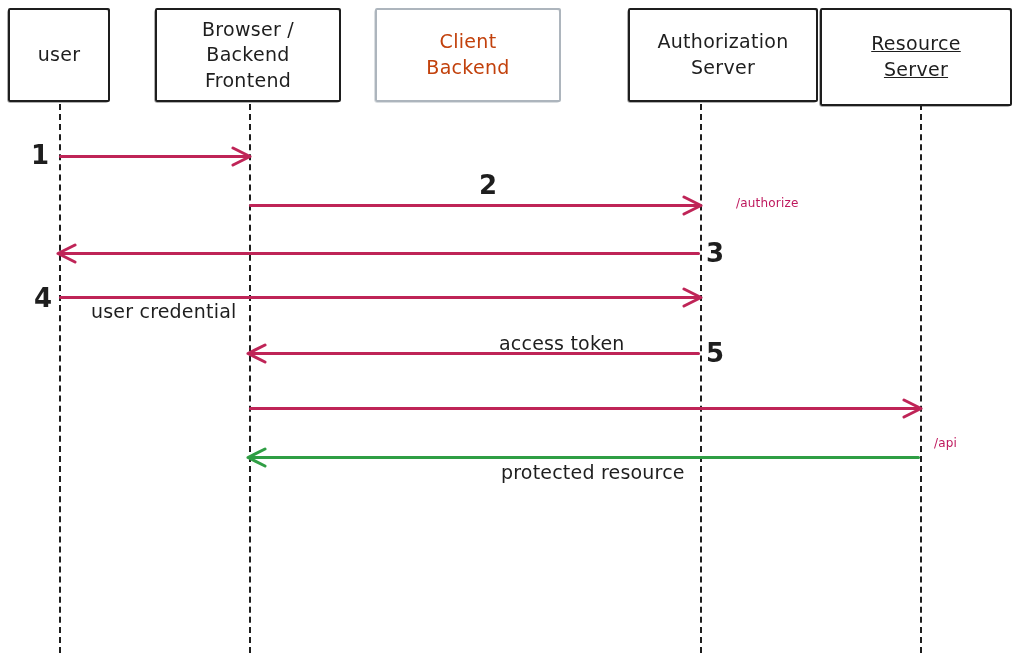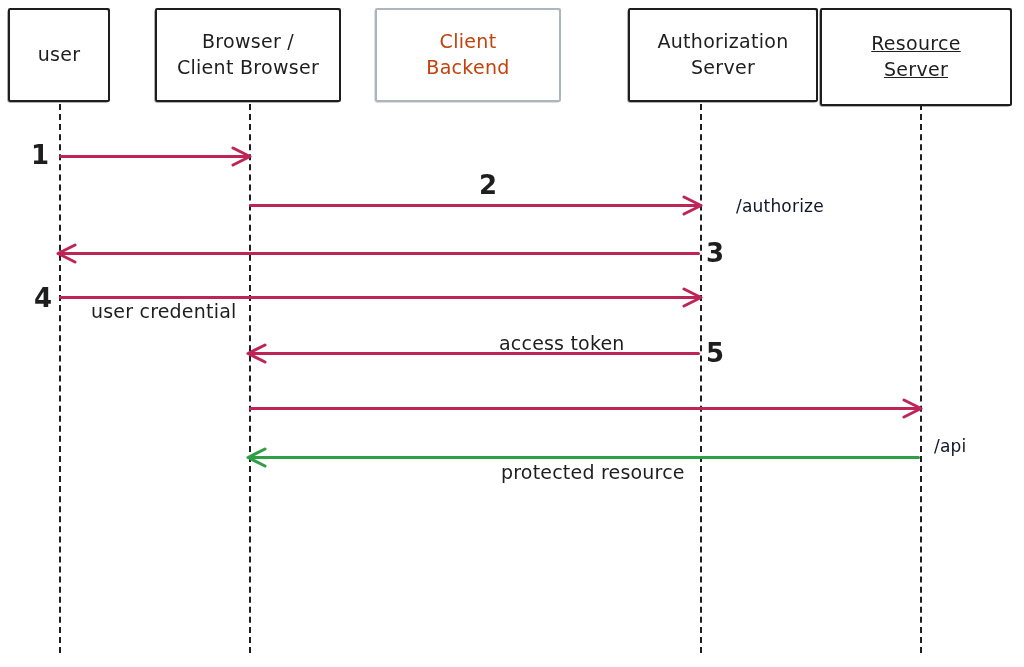--- a/index.html
+++ b/index.html
@@ -89,41 +89,41 @@
     font-size: 19px;
     color: #1e1e1e;
     white-space: nowrap;
     letter-spacing: .2px;
   }
   .note.step {
     font-size: 26px;
     font-weight: 700;
   }
   .note.endpoint {
-    color: #0f172a;
-    font-size: 17px;
+    color: #be185d;
+    font-size: 12px;
   }
 </style>
 </head>
 <body>
 
 <div id="canvas">
   <div id="lifelines">
       <div class="lifeline" style="left: 59px; top: 104px; height: 549px;"></div>
       <div class="lifeline" style="left: 249px; top: 104px; height: 549px;"></div>
       <div class="lifeline" style="left: 700px; top: 104px; height: 549px;"></div>
       <div class="lifeline" style="left: 920px; top: 104px; height: 549px;"></div>
     </div>
   <div id="participants">
       <div class="participant" style="left: 8px; top: 8px; width: 102px; height: 94px;">
         <span class="plabel">user</span>
       </div>
       <div class="participant" style="left: 155px; top: 8px; width: 186px; height: 94px;">
         <span class="plabel">Browser /
-Client Browser</span>
+Backend Frontend</span>
       </div>
       <div class="participant faded" style="left: 375px; top: 8px; width: 186px; height: 94px;">
         <span class="plabel">Client
 Backend</span>
       </div>
       <div class="participant" style="left: 628px; top: 8px; width: 190px; height: 94px;">
         <span class="plabel">Authorization
 Server</span>
       </div>
       <div class="participant" style="left: 820px; top: 8px; width: 192px; height: 98px; text-decoration: underline;">

